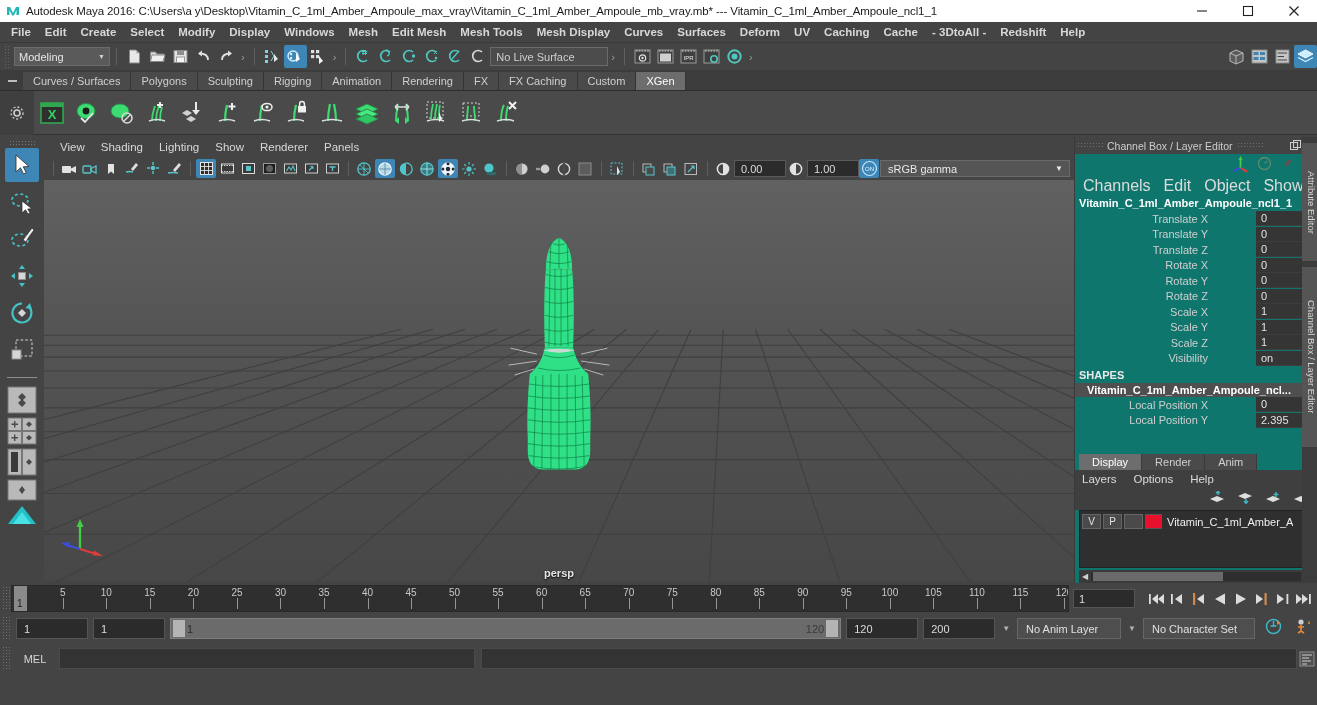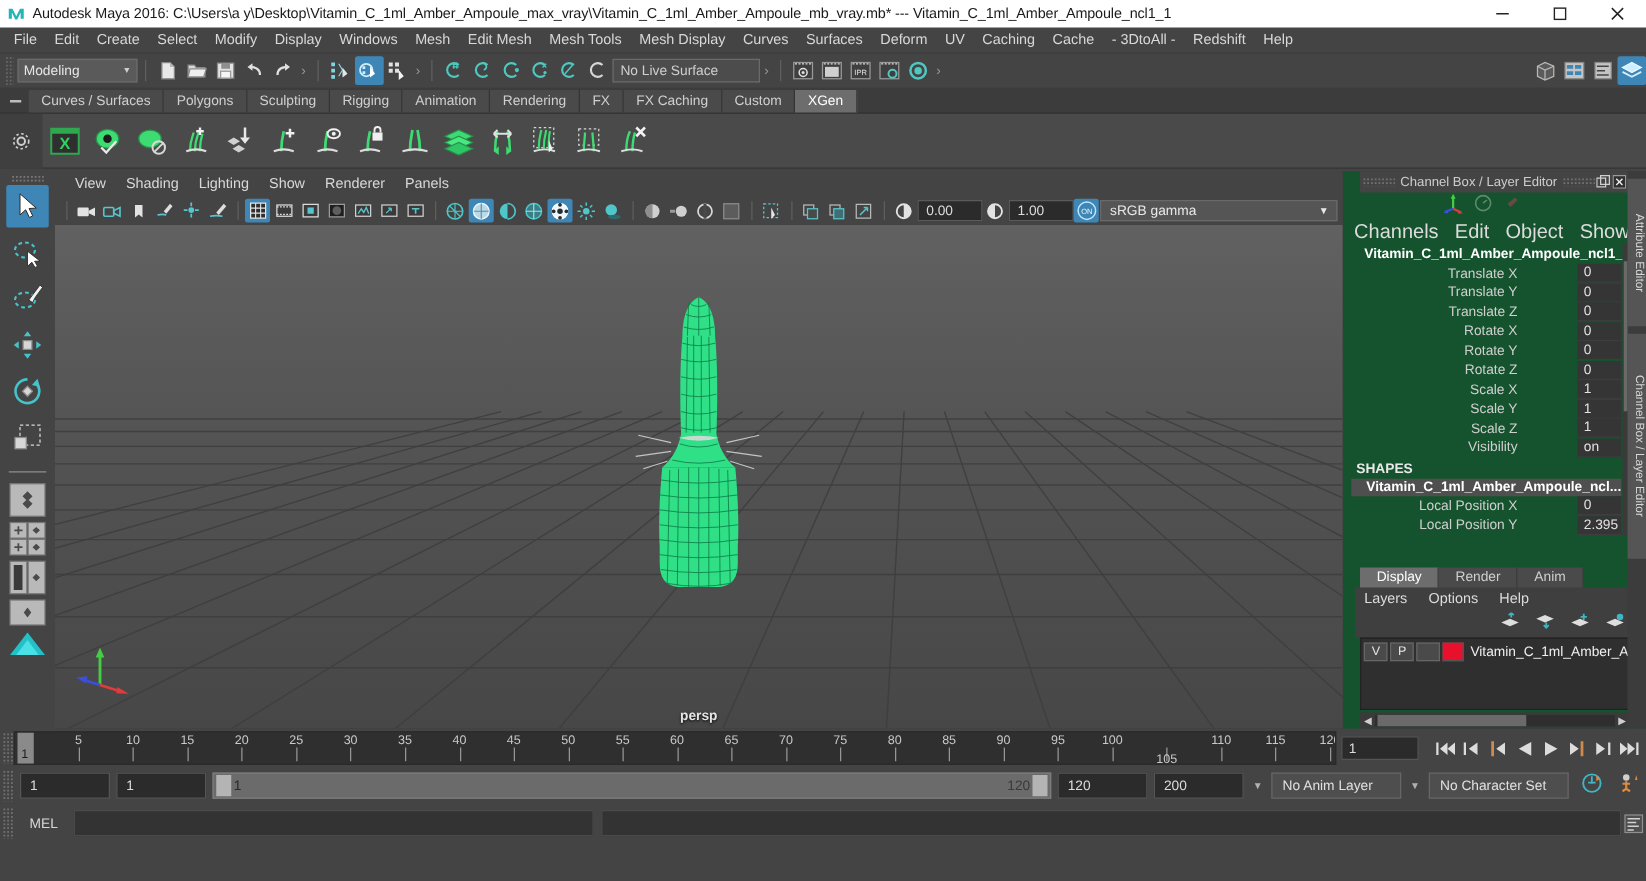--- a/index.html
+++ b/index.html
@@ -27,21 +27,21 @@
   .winbtns { position: absolute; right: 0; top: 0; height: 22px; display: flex; }
   .winbtn {
     width: 46px; height: 22px; display: flex; align-items: center; justify-content: center;
     color: #222; font-size: 12px;
   }
   .winbtn svg { display: block; }
 
   
   #menubar {
     height: 21px; background: #444444; display: flex; align-items: center;
-    padding-left: 4px; border-bottom: 1px solid #3a3a3a;
+    padding-left: 4px; border-bottom: 1px solid #3a3a3a; font-weight: bold;
   }
   #menubar .mi {
     font-size: 11.5px; color: #d8d8d8; padding: 2px 7px; white-space: nowrap;
   }
 
   
   #statusline {
     height: 27px; background: #444444; display: flex; align-items: center;
     padding-left: 4px; gap: 0px;
   }
@@ -167,22 +167,22 @@
   }
   #viewport .grid { position: absolute; inset: 0; }
   .vplabel {
     position: absolute; bottom: 4px; left: 0; right: 0; text-align: center;
     font-size: 11px; color: #e6e6e6; font-weight: bold; text-shadow: 0 1px 2px #000;
   }
   .axisgiz { position: absolute; left: 16px; bottom: 22px; }
 
   
   #rightpanel {
-    width: 242px; background: #14532d; flex: 0 0 auto; display: flex;
-    flex-direction: column; position: relative; align-items: center;
+    width: 242px; background: #0f766e; flex: 0 0 auto; display: flex;
+    flex-direction: column; position: relative;
   }
   #cbhead {
     height: 17px; display: flex; align-items: center; background: #444;
     font-size: 10.5px; color: #cdcdcd; padding: 0 2px;
   }
   .dotgrip {
     width: 26px; height: 7px; flex: 0 0 auto;
     background-image: radial-gradient(#6e6e6e 38%, transparent 40%);
     background-size: 3px 3px;
   }
@@ -1323,21 +1323,21 @@
           <div class="ticklabel" style="left: 703.765px;">80</div>
           <div class="tickmark" style="left: 747.294px;"></div>
           <div class="ticklabel" style="left: 747.294px;">85</div>
           <div class="tickmark" style="left: 790.824px;"></div>
           <div class="ticklabel" style="left: 790.824px;">90</div>
           <div class="tickmark" style="left: 834.353px;"></div>
           <div class="ticklabel" style="left: 834.353px;">95</div>
           <div class="tickmark" style="left: 877.882px;"></div>
           <div class="ticklabel" style="left: 877.882px;">100</div>
           <div class="tickmark" style="left: 921.412px;"></div>
-          <div class="ticklabel" style="left: 921.412px; margin-top: 15px;">105</div>
+          <div class="ticklabel" style="left: 921.412px;">105</div>
           <div class="tickmark" style="left: 964.941px;"></div>
           <div class="ticklabel" style="left: 964.941px;">110</div>
           <div class="tickmark" style="left: 1008.47px;"></div>
           <div class="ticklabel" style="left: 1008.47px;">115</div>
           <div class="tickmark" style="left: 1052px;"></div>
           <div class="ticklabel" style="left: 1052px;">120</div>
         </div>
     </div>
     <div id="playctl">
       <div class="frfield">

